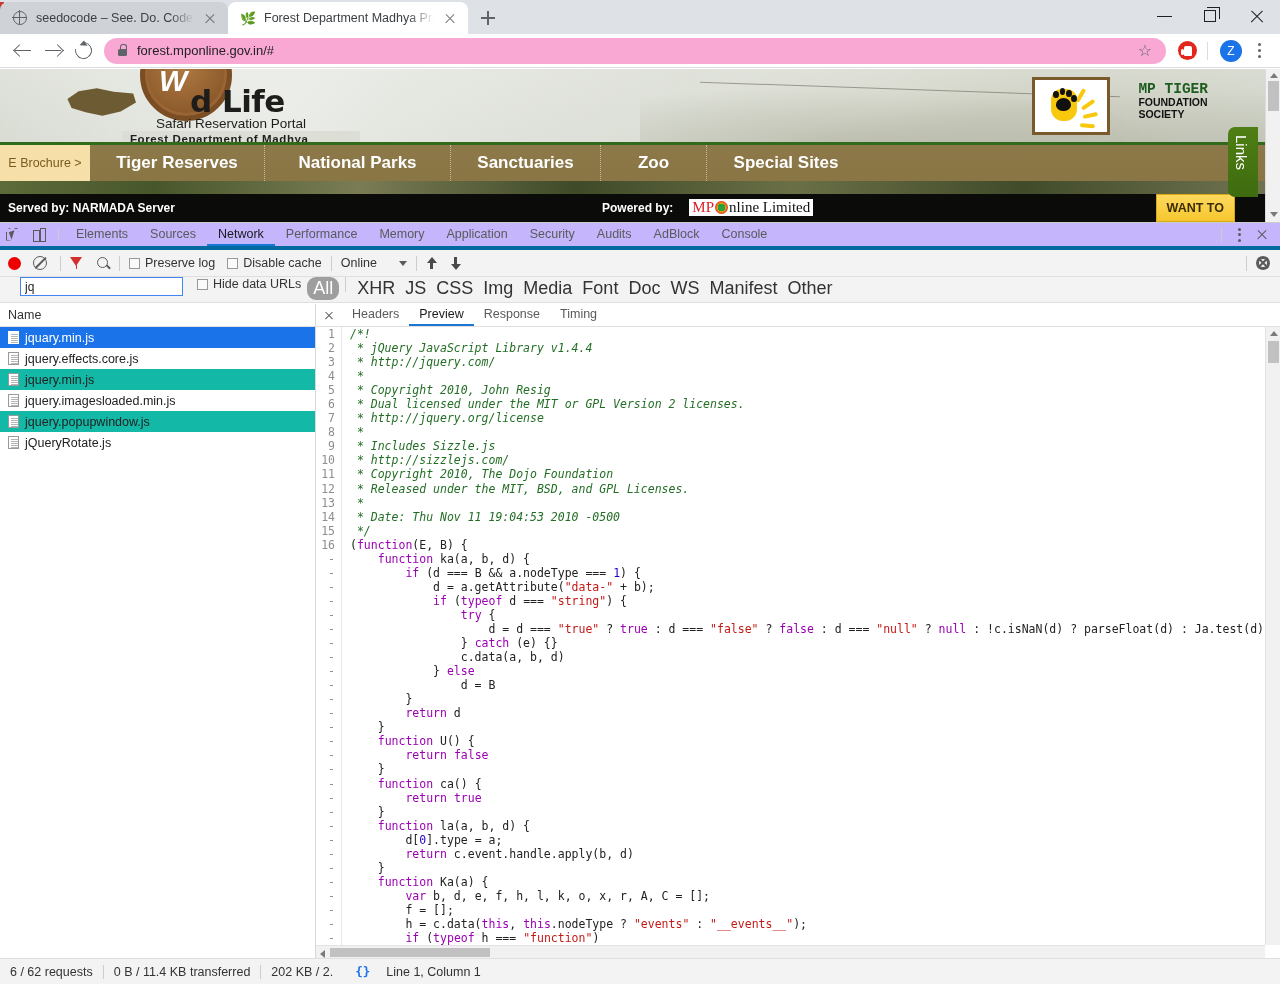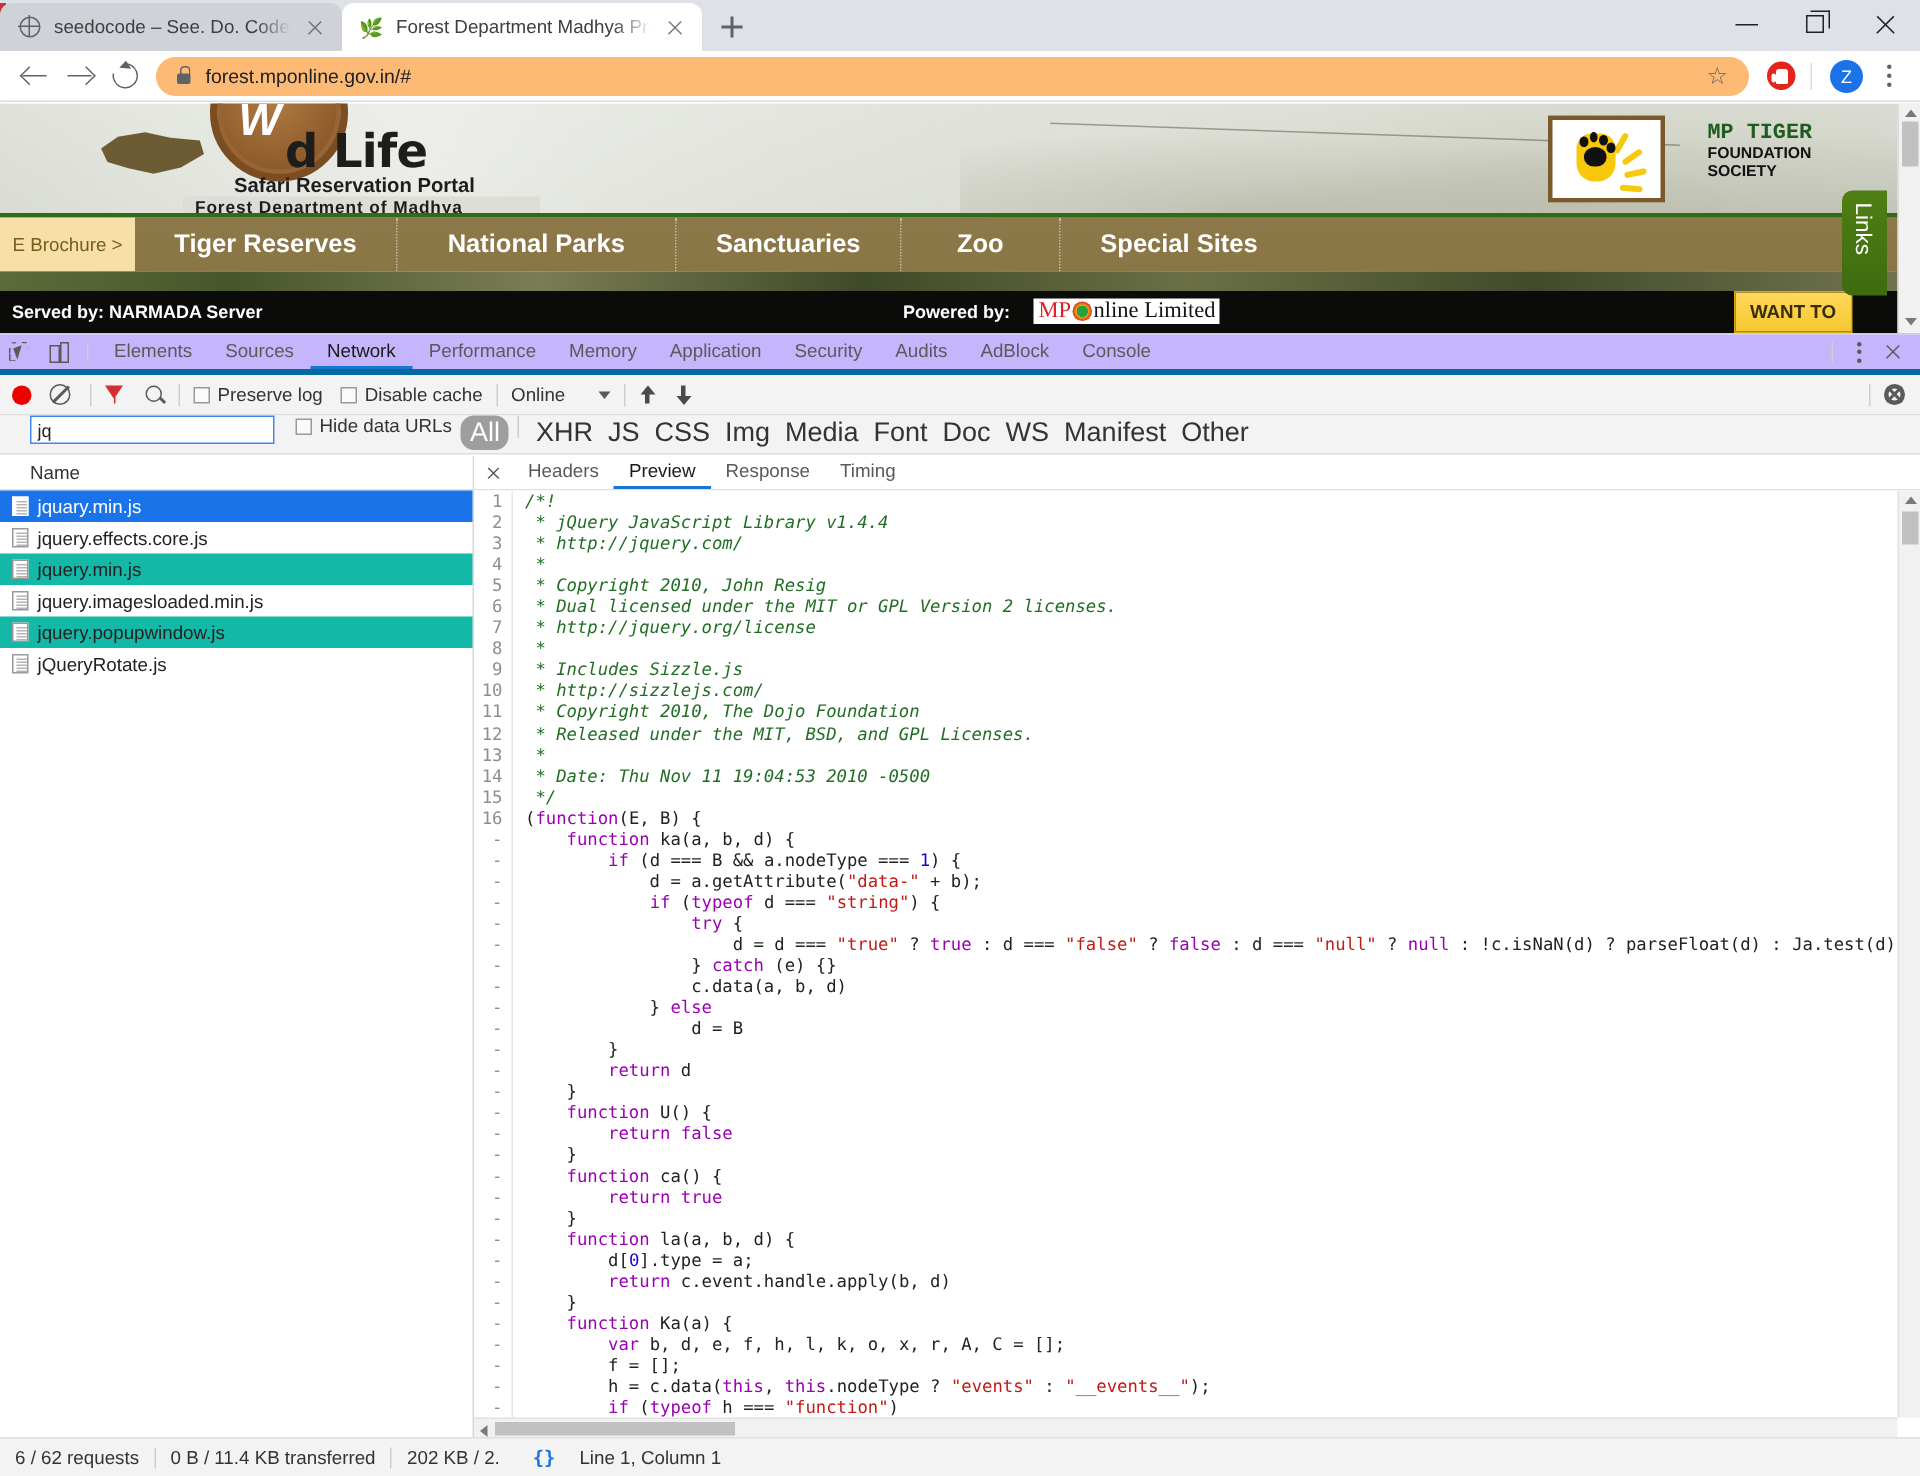--- a/index.html
+++ b/index.html
@@ -97,21 +97,21 @@
   .reload {
     width:17px; height:17px; border:1.7px solid #5f6368; border-radius:50%;
     border-top-color: transparent; position:relative; transform: rotate(-35deg);
   }
   .reload:after {
     content:""; position:absolute; right:-1px; top:-1px;
     border-left:4px solid transparent; border-right:4px solid transparent; border-bottom:5px solid #5f6368;
     transform: rotate(40deg);
   }
   .urlbox {
-    flex: 1 1 auto; height: 26px; background: #fdba74; border-radius: 13px;
+    flex: 1 1 auto; height: 26px; background: #f9a8d4; border-radius: 13px;
     display: flex; align-items: center; padding: 0 6px 0 14px; margin: 0 6px;
   }
   .lock {
     width: 9px; height: 7px; background: #5f6368; border-radius: 1.5px;
     position: relative; margin-right: 10px; margin-top: 3px;
   }
   .lock:before {
     content:""; position:absolute; left:1.6px; top:-5px; width:5.8px; height:6px;
     border:1.5px solid #5f6368; border-bottom:none; border-radius:3px 3px 0 0;
   }
@@ -153,21 +153,21 @@
     position:absolute; left: 80px; top: -40px; width: 92px; height: 92px; border-radius: 50%;
     background: radial-gradient(circle at 45% 40%, #b07a42, #8c5a2b 70%, #6f4520);
     border: 5px solid #7a4d23; box-shadow: inset 0 0 0 3px #9a6534;
   }
   .logo-disc span { position:absolute; left:14px; top:30px; color:#fff; font-size:30px; font-weight:bold; font-style:italic; }
   .mp-shape {
     position:absolute; left: 6px; top: 18px; width: 70px; height: 30px; background:#6d5b34;
     clip-path: polygon(2% 40%, 18% 14%, 44% 4%, 68% 16%, 96% 22%, 100% 52%, 78% 82%, 52% 96%, 28% 84%, 8% 70%);
   }
   .logo-life { position:absolute; left: 130px; top: 14px; font-size: 31px; font-weight: 900; color:#1d1d1b; letter-spacing:-.5px; font-family:"DejaVu Sans", sans-serif; }
-  .logo-sub { position:absolute; left: 96px; top: 47px; font-size: 13.5px; font-weight: bold; color:#1d1d1b; }
+  .logo-sub { position:absolute; left: 96px; top: 47px; font-size: 13.5px; font-weight: normal; color:#1d1d1b; }
   .logo-dept {
     position:absolute; left: 62px; top: 62px; background: rgba(219,220,213,.92);
     padding: 1.5px 8px; font-size: 11.5px; font-weight: bold; color: #1d1d1b; letter-spacing: .6px;
   }
   .tiger-logo {
     position:absolute; right: 170px; top: 8px; width: 78px; height: 58px;
     background: #fff; border: 3px solid #7a5a2a;
     display:flex; align-items:center; justify-content:center;
   }
   .paw-bg { width: 48px; height: 42px; position: relative; }
@@ -308,21 +308,21 @@
   }
   .filter-input {
     width: 163px; height: 19px; border: 1px solid #4285f4; background:#fff;
     font-size: 12px; padding: 0 4px; color:#222; outline:none; font-family:"Liberation Sans",sans-serif;
   }
   .type-chip { font-size:18px; color:#333; padding: 1px 5px; }
   .type-chip.on { background:#9e9e9e; color:#fff; border-radius:9px; padding: 1px 6px; }
 
   .nw-body { position:absolute; left:0; top: 81px; right:0; bottom: 26px; display:flex; }
   .nw-list { width: 316px; border-right: 1px solid #d8d8d8; background:#fff; display:flex; flex-direction:column; }
-  .nw-list-head { height: 23px; border-bottom:1px solid #e0e0e0; display:flex; align-items:center; padding-left:20px; font-size:12.5px; color:#333; background:#fff;}
+  .nw-list-head { height: 23px; border-bottom:1px solid #e0e0e0; display:flex; align-items:center; padding-left:8px; font-size:12.5px; color:#333; background:#fff;}
   .nw-row {
     height: 21px; display:flex; align-items:center; gap:6px; padding-left:8px; font-size:12.5px; color:#222;
   }
   .nw-row.alt { background: #14b8a6; }
   .nw-row.sel { background:#1a73e8; color:#fff; }
   .file-ico { width:11px; height:13px; border:1px solid #9a9a9a; background:#fff; position:relative; flex:0 0 11px; }
   .file-ico:before {
     content:""; position:absolute; left:1.5px; top:2px; width:7px; height:1px; background:#b5b5b5;
     box-shadow: 0 2px 0 #b5b5b5, 0 4px 0 #b5b5b5, 0 6px 0 #b5b5b5, 0 8px 0 #b5b5b5;
   }

